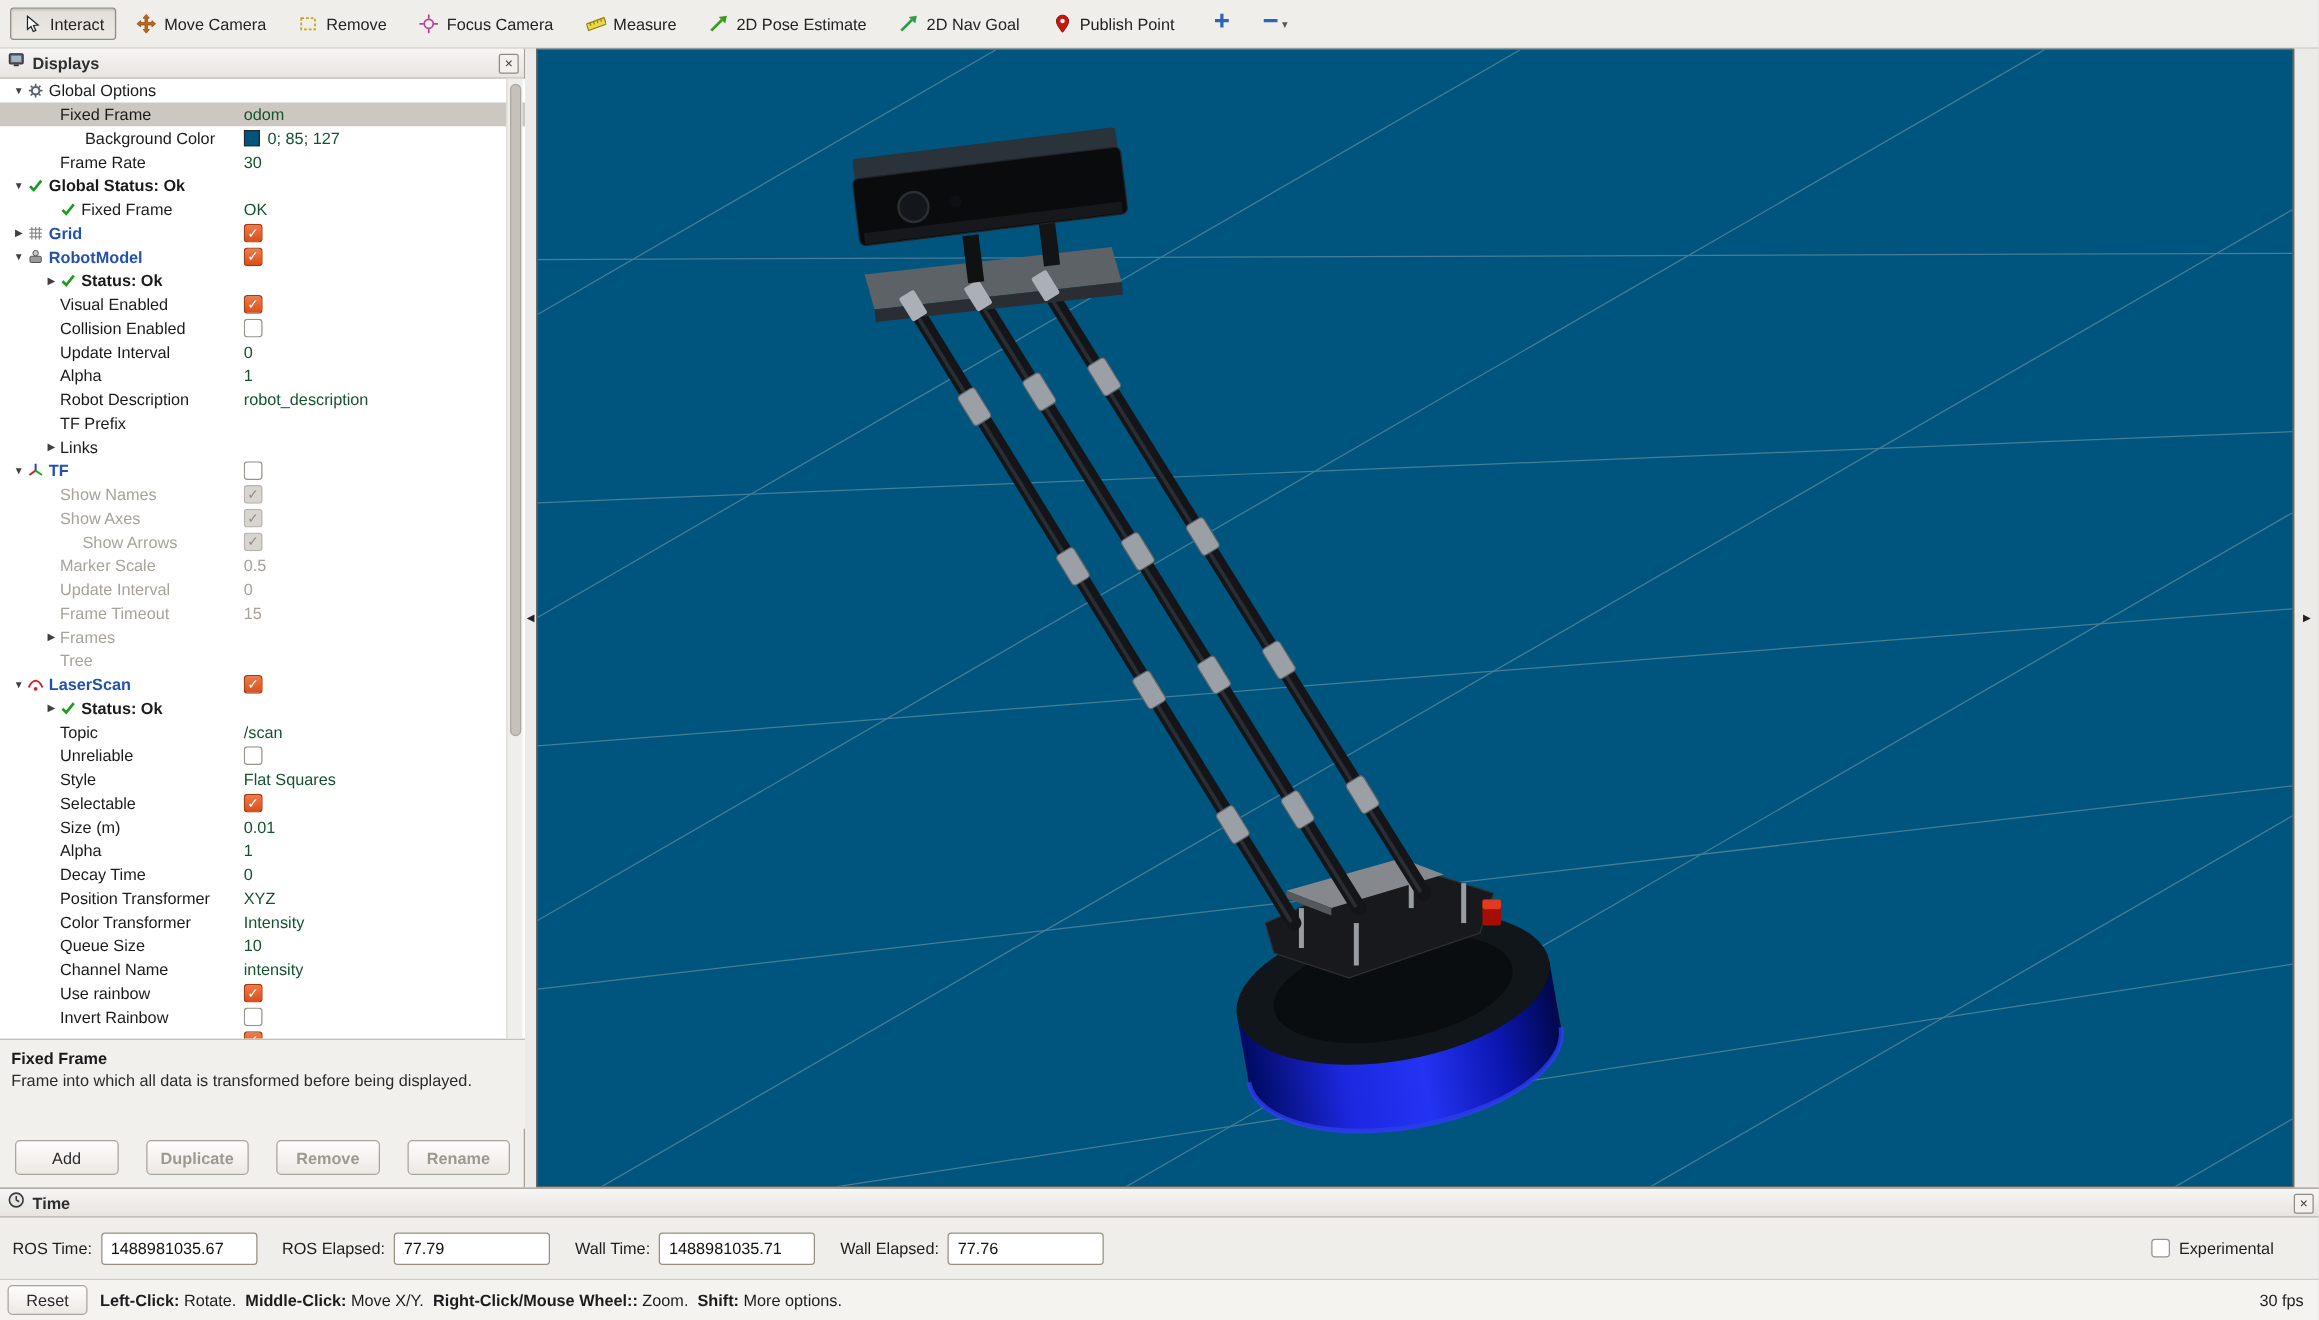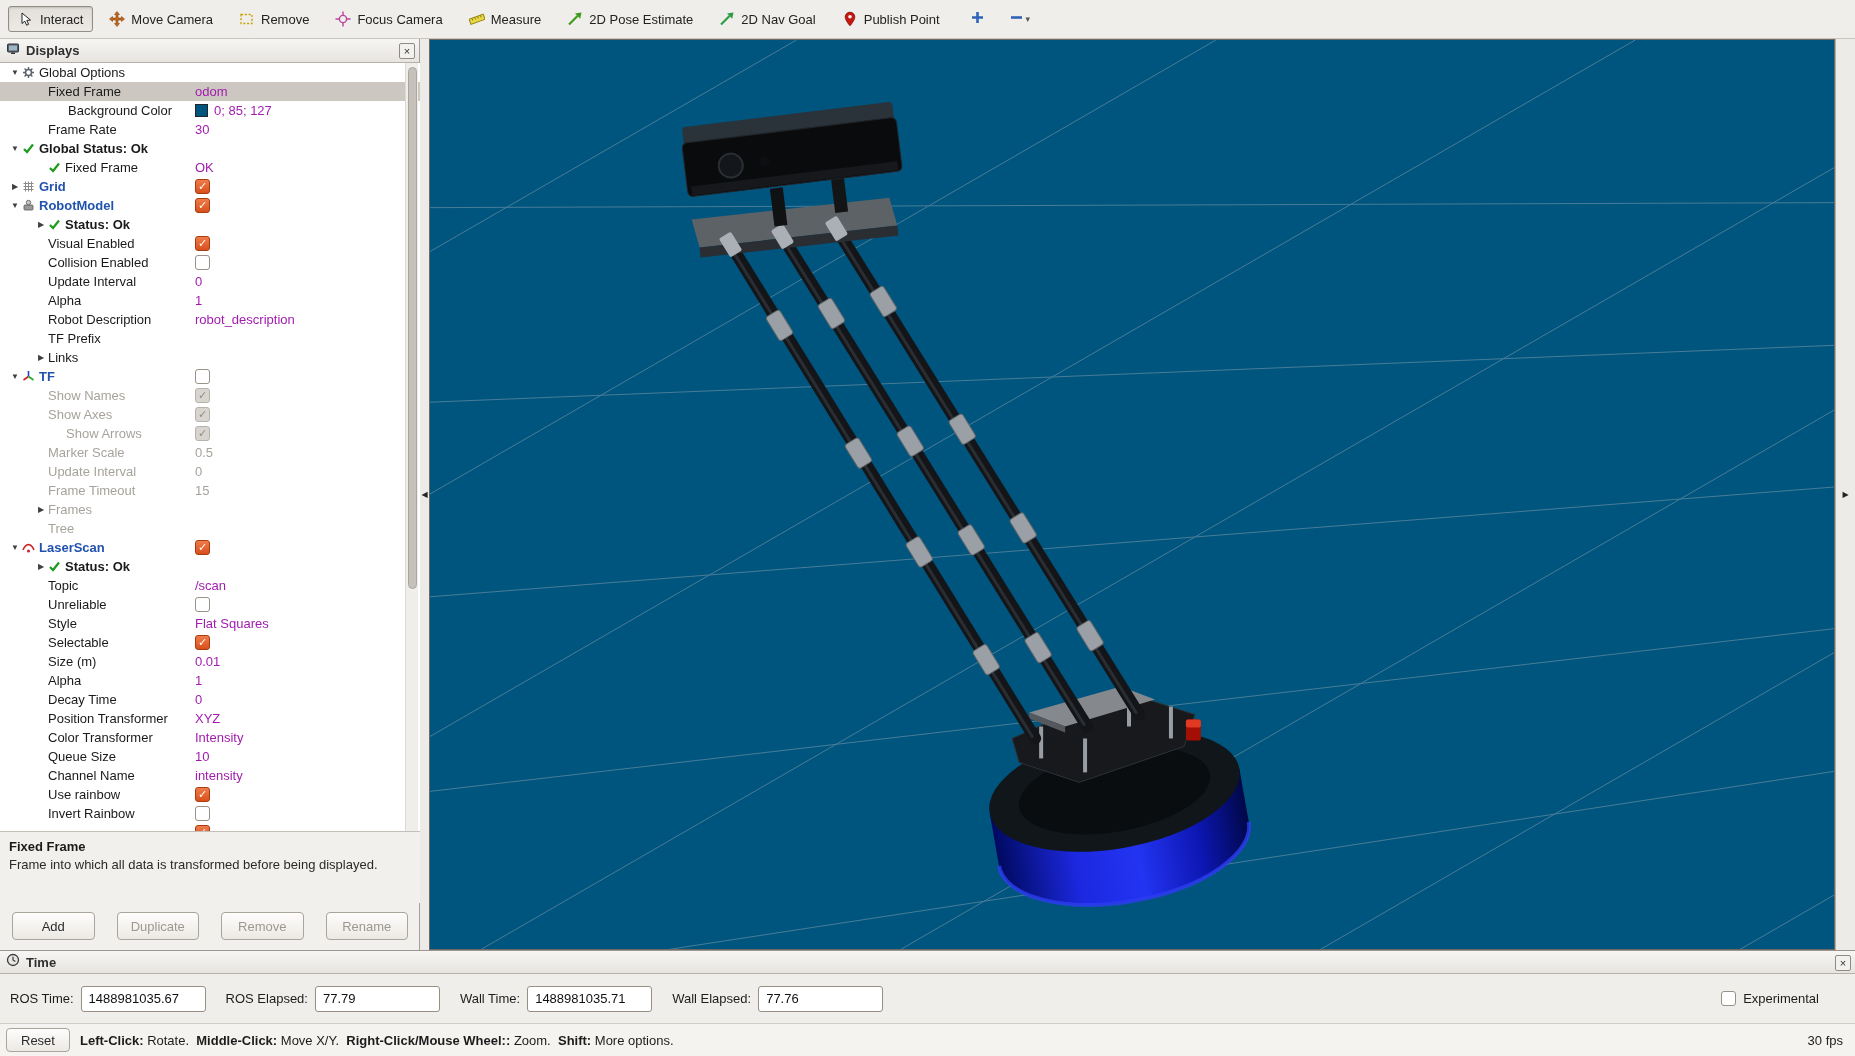--- a/index.html
+++ b/index.html
@@ -33,21 +33,21 @@
   .trow { height:19px; display:flex; align-items:center; font-size:13px; padding-right:16px; }
   .trow.selected { background:#ccc8c1; }
   .trow.disabled .tlabel, .trow.disabled .tvalue { color:#a7a39c; }
   .tcell-l { width:195px; flex:none; display:flex; align-items:center; overflow:hidden; white-space:nowrap; }
   .tcell-r { flex:1; display:flex; align-items:center; gap:6px; overflow:hidden; white-space:nowrap; }
   .expander { width:14px; flex:none; font-size:8px; color:#3f3f3f; text-align:center; }
   .ticon { width:17px; flex:none; display:flex; align-items:center; }
   .tlabel { color:#1a1a1a; }
   .tlabel.bold { font-weight:700; }
   .tlabel.dsp { font-weight:700; color:#2152ae; }
-  .tvalue { color:#a21caf; }
+  .tvalue { color:#14532d; }
   .swatch { width:13px; height:13px; flex:none; border:1px solid #20262c; }
   .cb { position:relative; display:inline-block; width:15px; height:15px; border-radius:3px; flex:none; }
   .cb.checked { background:linear-gradient(#ef7c4a,#d8501c); border:1px solid #a63b10; }
   .cb.checked::after { content:"✓"; position:absolute; inset:0; display:flex; align-items:center;
                        justify-content:center; font-size:11px; font-weight:700; color:#fff; }
   .cb.unchecked { background:#fff; border:1px solid #989288; }
   .cb.dis.checked { background:#d8d5d0; border-color:#b7b3ac; }
   .cb.dis.checked::after { color:#8f8b85; }
 
   .tree-scrollbar { position:absolute; right:1px; top:24px; width:13px; height:768px;
@@ -58,21 +58,21 @@
   .help-box { position:absolute; left:0; top:792px; width:420px; height:72px; padding:7px 9px;
               background:#f2f0ed; border-top:1px solid #c4c0b9; font-size:13px; }
   .help-title { font-weight:700; margin-bottom:3px; }
   .help-text { color:#2a2a2a; line-height:1.25; }
 
   .panel-buttons { position:absolute; left:0; top:864px; width:420px; height:47px;
                    display:flex; gap:22px; padding:9px 12px 0; }
   .panel-buttons button { flex:1; height:28px; border:1px solid #a9a49c; border-radius:4px;
                           background:linear-gradient(#fefdfc,#ece9e4); font-size:13px; color:#2b2b2b;
                           font-family:inherit; }
-  .panel-buttons button.disabled { color:#9d9890; }
+  .panel-buttons button.disabled { color:#9d9890;font-weight:bold; }
 
   
   .vsplit { position:absolute; top:39px; height:911px; background:#edebe7;
             display:flex; align-items:center; justify-content:center; }
   .vsplit.left  { left:420px; width:9px; }
   .vsplit.right { left:1835px; width:20px; border-left:1px solid #b2ada5; }
   .tri { font-size:8px; color:#222; }
 
   
   .viewport { position:absolute; left:429px; top:39px; width:1406px; height:911px;

